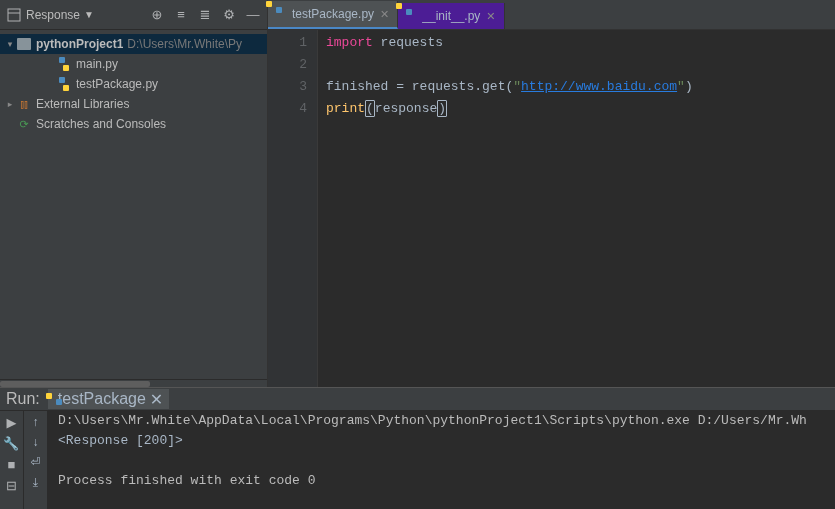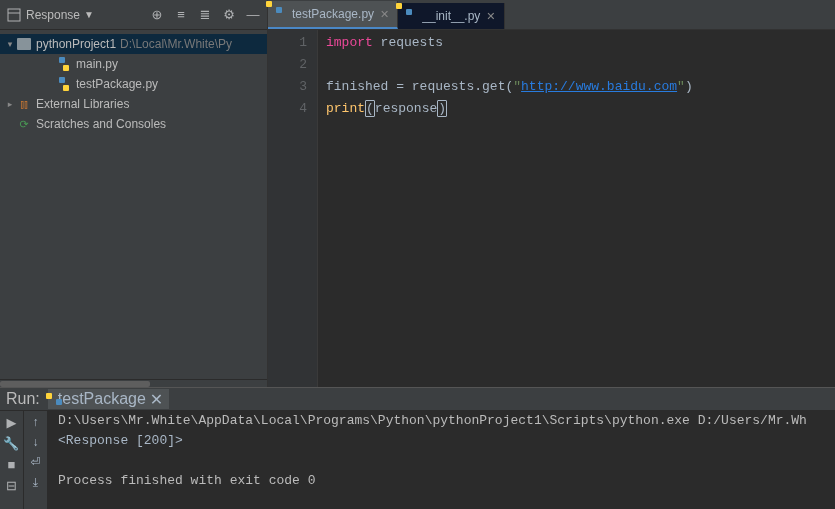--- a/index.html
+++ b/index.html
@@ -21,30 +21,30 @@
     .sidebar-title { color: #bbb; font-size: 12px; margin-right: 4px; }
     .sidebar-chevron { color: #bbb; margin-right: 8px; font-size: 10px; }
     .sidebar-tools { margin-left: auto; display: flex; gap: 8px; align-items: center; }
     .tool-icon { width: 16px; height: 16px; display:inline-flex; align-items:center; justify-content:center; color:#afb1b3; font-size:13px; cursor:pointer; }
     .tree { padding: 4px 0; font-size: 12px; flex:1; overflow:hidden; }
     .tree-row { display: flex; align-items: center; height: 20px; padding-left: 4px; cursor:pointer; }
     .tree-row .arrow { width: 12px; text-align: center; color: #888; font-size: 9px; }
     .tree-row .node-icon { width: 16px; height: 16px; margin-right: 4px; display:inline-flex;align-items:center;justify-content:center; }
     .tree-row .label { color: #bbb; white-space: nowrap; overflow: hidden; text-overflow: ellipsis; }
     .tree-row.selected { background: #0d293e; }
-    .tree-row .label.bold { font-weight: normal; }
+    .tree-row .label.bold { font-weight: bold; }
     .tree-row .hint { color: #787878; margin-left: 4px; }
     .indent-0 { padding-left: 4px; }
     .indent-2 { padding-left: 44px; }
     .scrollbar-track { height: 8px; background:#3c3f41; border-top:1px solid #2b2b2b; position:relative; }
     .scrollbar-thumb { position:absolute; left:0; top:1px; height:6px; width:150px; background:#5e5e5e; border-radius:2px; }
 
     .editor-pane { flex: 1; display: flex; flex-direction: column; background: #2b2b2b; }
     .tab-bar { height: 30px; background: #3c3f41; display: flex; align-items: flex-end; border-bottom: 1px solid #323232; }
-    .tab { height: 26px; padding: 0 8px 0 6px; display: flex; align-items: center; gap: 4px; background: #0f172a; border-right: 1px solid #323232; font-size: 12px; cursor:pointer; }
+    .tab { height: 26px; padding: 0 8px 0 6px; display: flex; align-items: center; gap: 4px; background: #4c1d95; border-right: 1px solid #323232; font-size: 12px; cursor:pointer; }
     .tab.active { background: #4e5254; border-bottom: 2px solid #4a88c7; height:28px; }
     .tab .file-icon { width:14px; height:14px; }
     .tab .close { color: #888; font-size: 11px; margin-left:2px; }
     .editor-body { flex:1; display:flex; font-family: "Consolas","Courier New",monospace; font-size:13px; line-height:22px; overflow:hidden; }
     .gutter { width:50px; background:#313335; text-align:right; padding: 2px 10px 0 0; color:#606366; border-right:1px solid #3a3a3a; }
     .code { flex:1; padding: 2px 0 0 8px; white-space: pre; color:#a9b7c6; position:relative; }
     .kw { color:#ec4899;text-align:center; }
     .fn { color:#ffc66d; }
     .str { color:#6a8759; }
     .url { color:#287bde; text-decoration: underline; }
@@ -91,21 +91,21 @@
         <span class="tool-icon">—</span>
       </div>
     </div>
     <div class="tree">
       <div class="tree-row indent-0 selected">
         <span class="arrow">▾</span>
         <span class="node-icon">
             <span class="folder-icon"></span>
           </span>
         <span class="label bold">pythonProject1</span>
-        <span class="hint">D:\Local\Mr.White\Py</span>
+        <span class="hint">D:\Users\Mr.White\Py</span>
       </div>
       <div class="tree-row indent-2">
         <span class="arrow"></span>
         <span class="node-icon">
             <span class="py-icon"></span>
           </span>
         <span class="label">main.py</span>
       </div>
       <div class="tree-row indent-2">
         <span class="arrow"></span>

